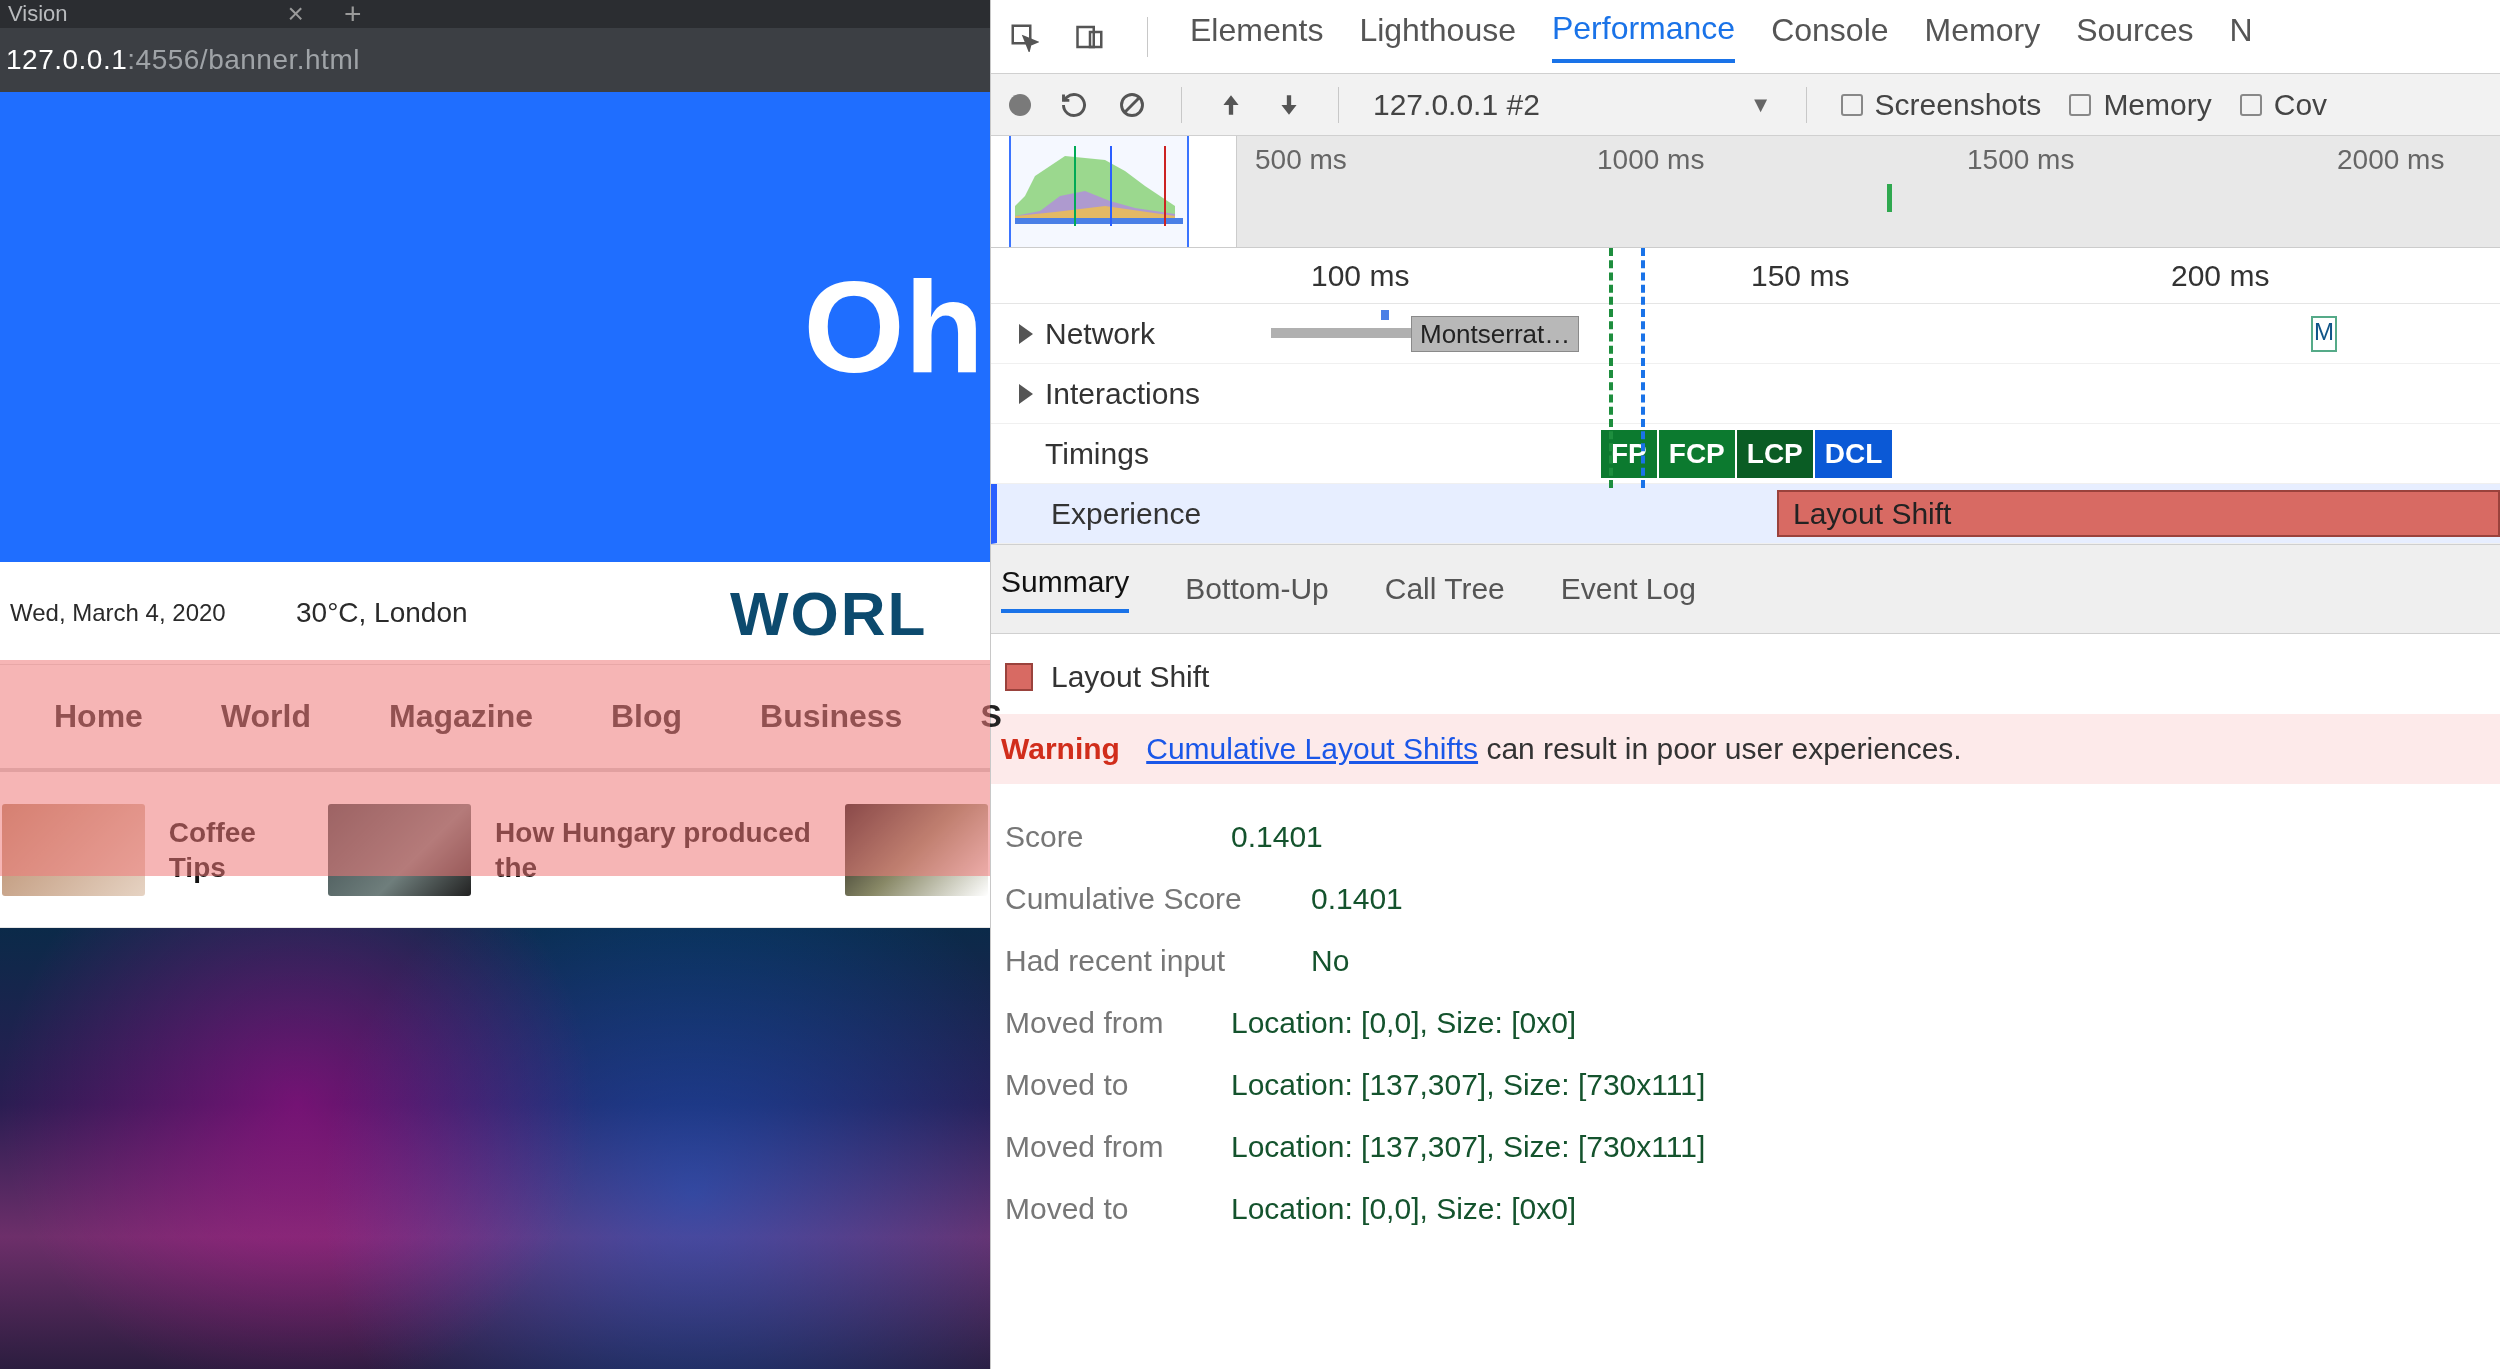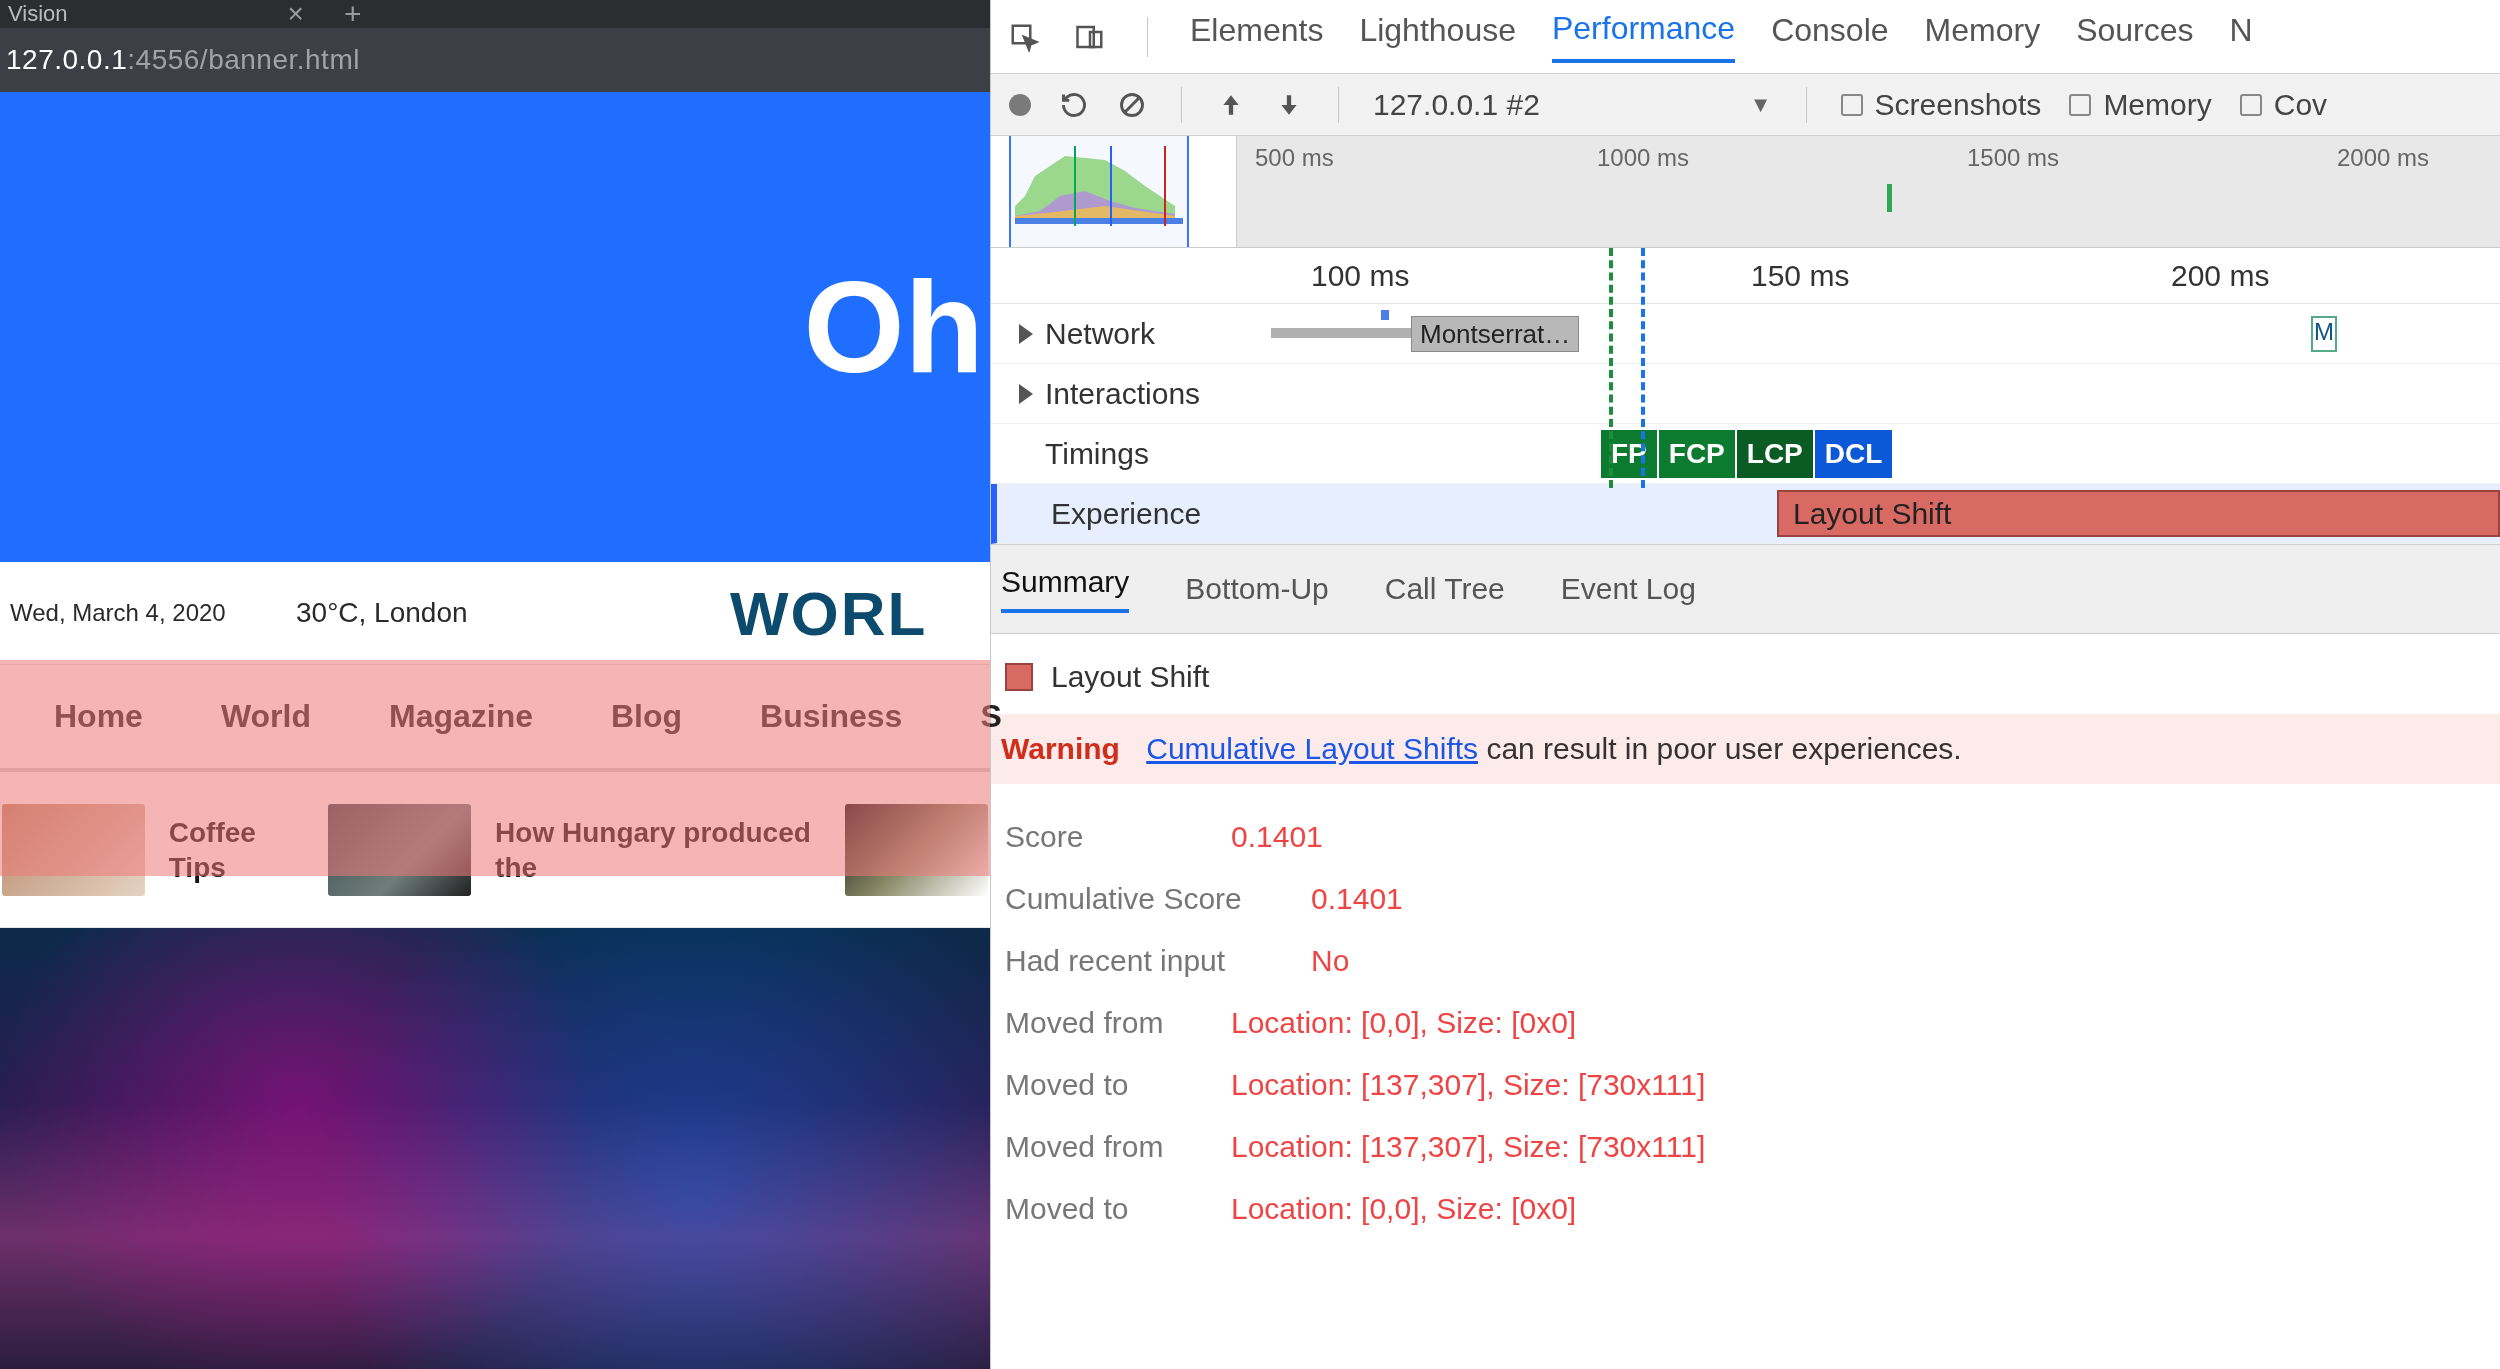--- a/index.html
+++ b/index.html
@@ -51,21 +51,21 @@
   .sel-wrap { display: flex; align-items: center; gap: 12px; flex: 0 0 auto; }
   .sel-caret { font-size: 22px; color: #666; }
   .chk { display: flex; align-items: center; gap: 12px; }
   .chk-box { width: 22px; height: 22px; border: 2px solid #888; border-radius: 3px; }
 
   .overview { height: 112px; background: #e8e8e8; display: flex; border-bottom: 1px solid #ccc; position: relative; }
   .ov-thumb { width: 246px; height: 100%; background: #fff; position: relative; border-right: 1px solid #ccc; overflow: hidden; }
   .ov-sel { position:absolute; left:18px; top:0; width:180px; height:100%; border-left:2px solid #3b74ff; border-right:2px solid #3b74ff; background:rgba(60,120,255,0.05);}
   .ov-spark { position:absolute; left:24px; top:10px; width:168px; height:80px; }
   .ov-scale { flex: 1; position: relative; }
-  .ov-tick { position: absolute; top: 8px; font-size: 24px; color: #666; }
+  .ov-tick { position: absolute; top: 8px; font-size: 28px; color: #666; }
   .tick-green { position:absolute; top:48px; width:5px; height:28px; background:#2fa84f; }
 
   .track-area { position: relative; }
   .time-ruler { height: 56px; display: flex; align-items: center; position: relative; border-bottom: 1px solid #e5e5e5; }
   .ruler-tick { position: absolute; font-size: 30px; color: #333; }
   .lane { height: 60px; display: flex; align-items: center; border-bottom: 1px solid #f0f0f0; position: relative; }
   .lane-label { width: 260px; padding-left: 28px; font-size: 30px; color: #333; display: flex; align-items: center; gap: 12px; }
   .tri { display:inline-block; width:0; height:0; border-top:10px solid transparent; border-bottom:10px solid transparent; border-left:14px solid #555; }
   .lane.selected { background: #e7eeff; border-left: 6px solid #2a5fff; }
   .lane-content { flex: 1; position: relative; height: 100%; }
@@ -86,21 +86,21 @@
   .detail-tabs .dtab.active { color:#111; border-bottom:4px solid #1a73e8; padding-bottom:10px; }
 
   .detail-body { flex:1; padding: 20px 0 0 14px; font-size:30px; color:#333; }
   .dh { display:flex; align-items:center; gap:18px; padding: 6px 0 20px; }
   .dh-sq { width:28px; height:28px; background:#d86a63; border:2px solid #9a423c; }
   .warn-row { background:#fdeaea; padding: 18px 10px; margin-left:-14px; margin-bottom: 22px; font-size:30px; }
   .warn-lbl { color:#d12d1b; font-weight:600; margin-right:18px; }
   .warn-link { color:#1a57e8; text-decoration:underline; }
   .kv { display:flex; gap:26px; padding: 14px 0; }
   .kv .k { color:#777; min-width: 200px; }
-  .kv .v { color:#ef4444; }
+  .kv .v { color:#14532d; }
   .kv.w2 .k { min-width: 280px; }
 </style>
 </head>
 <body>
 
 <div class="root">
 
   <div class="left">
     <div class="chrome-tabs">
       <div class="tab-cur">

